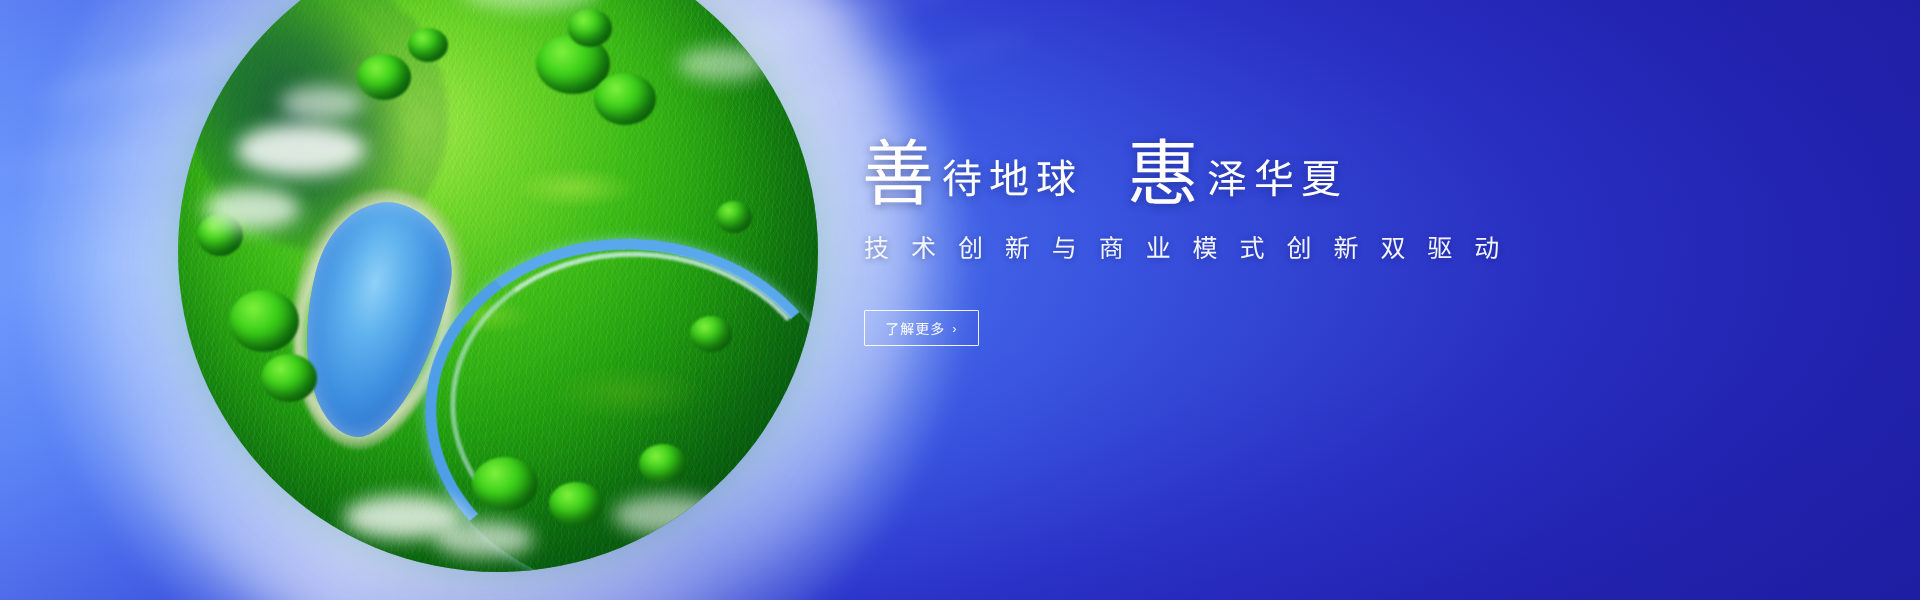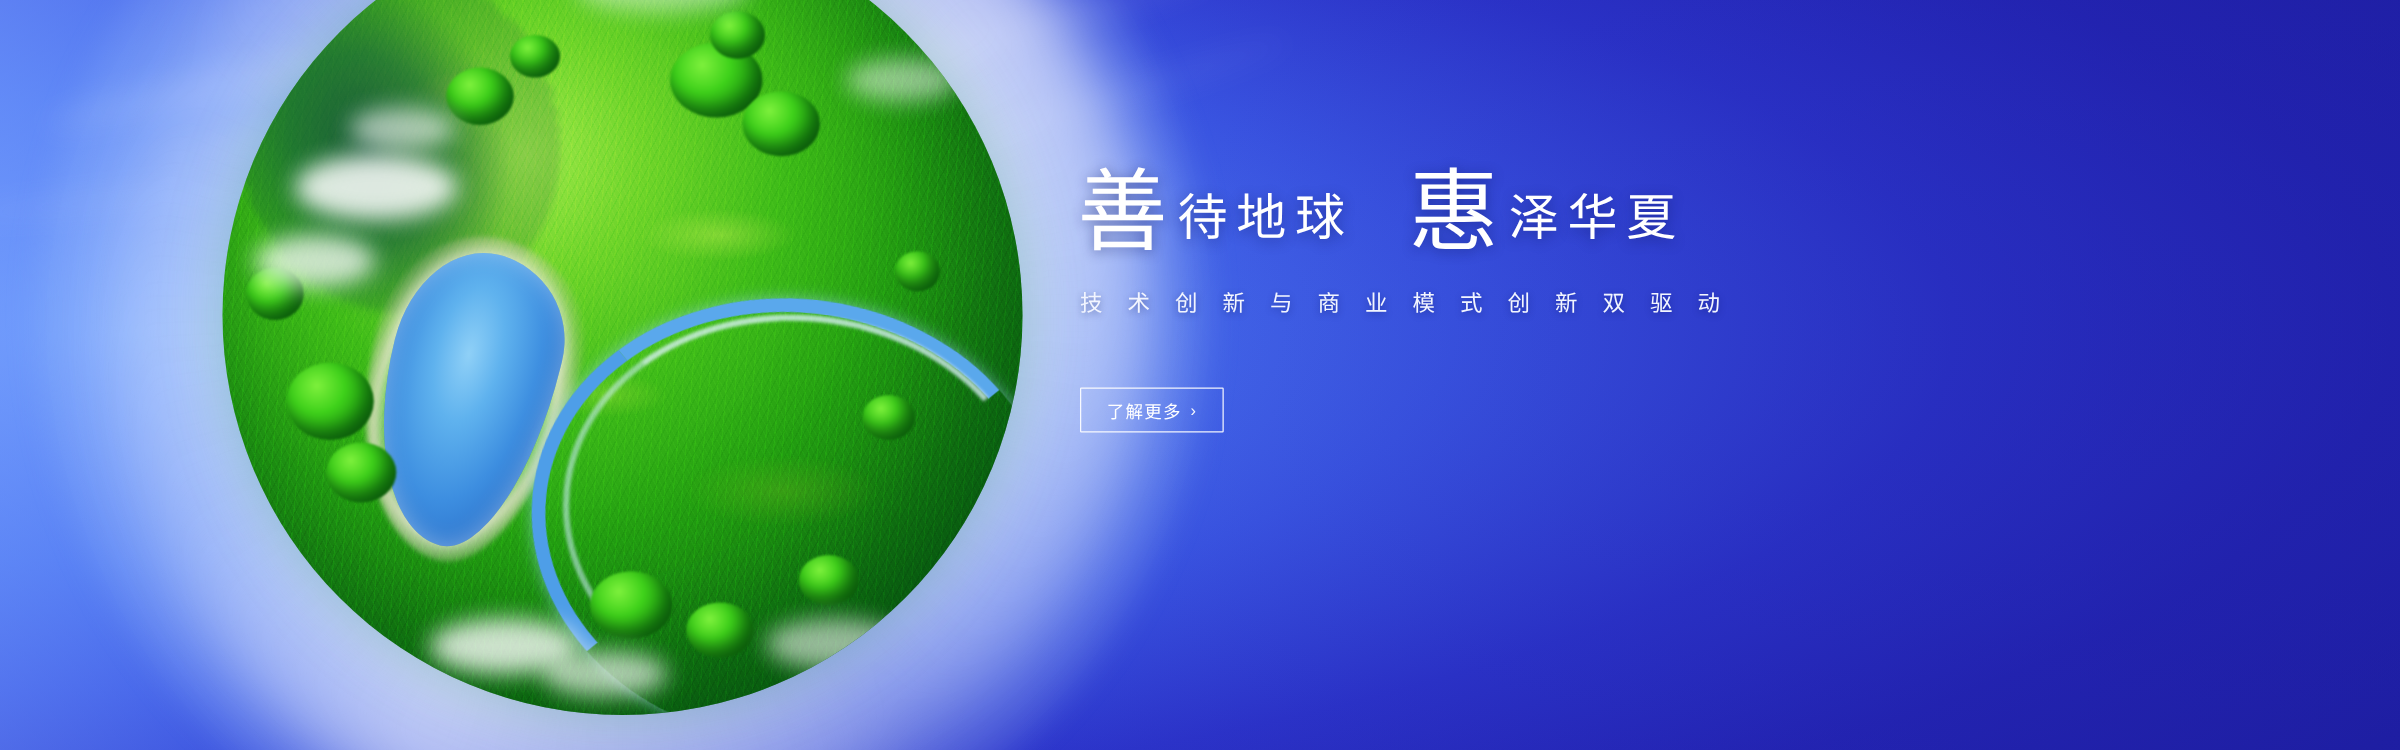--- a/index.html
+++ b/index.html
@@ -156,39 +156,39 @@
 
   
   .content{
     position:absolute;left:862px;top:0;width:700px;height:600px;
     z-index:20;
     color:#fff;
   }
   .headline{
     position:absolute;top:139px;left:0;
     white-space:nowrap;
-    font-family:Liberation Mono, monospace;
+    font-family:Liberation Serif, serif;
     color:#ffffff;
     text-shadow:0 2px 10px rgba(10,20,90,.45);
   }
   .headline .big{
     font-size:72px;line-height:1;font-weight:400;
     letter-spacing:0;
     vertical-align:-6px;
   }
   .headline .small{
     font-size:40px;line-height:1;font-weight:400;
     letter-spacing:7px;
     margin-left:8px;
   }
   .headline .gap{display:inline-block;width:44px;}
 
   .subtitle{
     position:absolute;top:228px;left:2px;
-    font-size:18px;
+    font-size:25px;
     letter-spacing:7.5px;
     color:#f2f5ff;
     white-space:nowrap;
     text-shadow:0 1px 6px rgba(10,20,90,.40);
   }
   .desc{
     position:absolute;top:271px;left:3px;
     font-size:17px;
     letter-spacing:.6px;
     color:#eef2ff;

